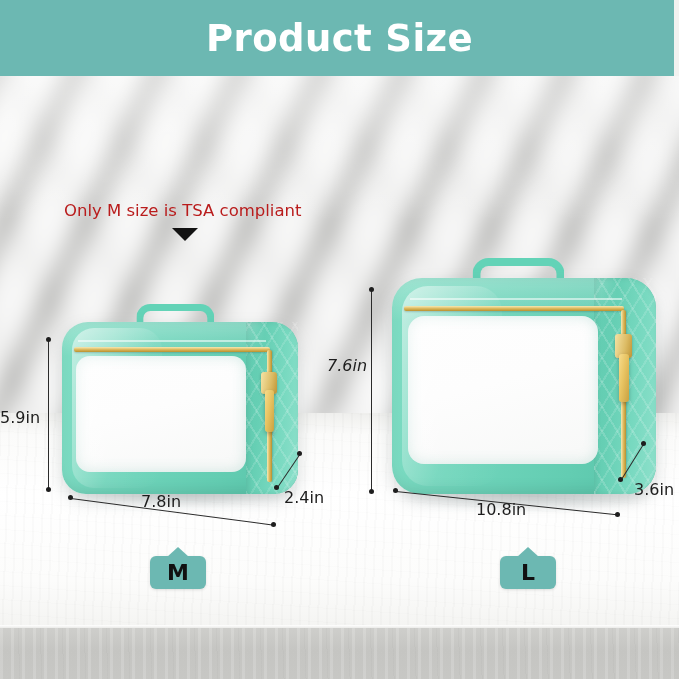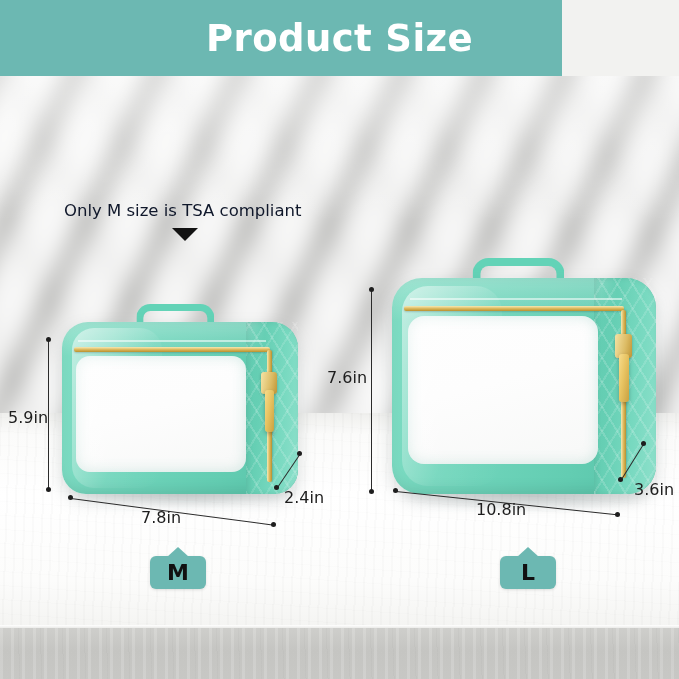--- a/index.html
+++ b/index.html
@@ -15,21 +15,21 @@
     width: 679px;
     height: 679px;
     overflow: hidden;
     background: #f2f2f0;
   }
 
   
   .banner {
     position: absolute;
     left: 0; top: 0;
-    width: 562px;
+    width: 674px;
     height: 76px;
     background: #6cb8b2;
     z-index: 40;
   }
   .banner-title {
     position: absolute;
     left: 0; top: 0;
     width: 679px;
     height: 76px;
     display: flex;
@@ -221,21 +221,21 @@
     position: absolute;
     color: #1d1d1d;
     font-size: 16px;
     font-family: "DejaVu Sans", sans-serif;
     white-space: nowrap;
   }
 
   
   .note {
     position: absolute;
-    color: #0f172a;
+    color: #b91c1c;
     font-size: 16.5px;
     font-family: "DejaVu Sans", sans-serif;
     white-space: nowrap;
   }
   .note-arrow {
     position: absolute;
     width: 0; height: 0;
     border-left: 13px solid transparent;
     border-right: 13px solid transparent;
     border-top: 13px solid #121212;
@@ -324,36 +324,36 @@
       <div class="zip-pull" style="left:227px; top:96px; width:10px; height:48px;"></div>
       <div class="lidline" style="left:18px; top:40px; width:212px;"></div>
     </div>
 
     <div class="note" style="left:64px; top:125px;">Only M size is TSA compliant</div>
     <div class="note-arrow" style="left:172px; top:152px;"></div>
 
     <div class="dim-line" style="left:48px; top:264px; width:1.4px; height:150px;"></div>
     <div class="dim-dot" style="left:46px; top:261px;"></div>
     <div class="dim-dot" style="left:46px; top:411px;"></div>
-    <div class="dim-label" style="left:8px; top:332px;">5.9in</div>
+    <div class="dim-label" style="left:0; top:332px;">5.9in</div>
 
     <div class="dim-line" style="left:71px; top:422px; width:203px; height:1.4px; transform: rotate(7.5deg); transform-origin: left center;"></div>
     <div class="dim-dot" style="left:68px; top:419px;"></div>
     <div class="dim-dot" style="left:271px; top:446px;"></div>
-    <div class="dim-label" style="left:141px; top:432px;">7.8in</div>
+    <div class="dim-label" style="left:141px; top:416px;">7.8in</div>
 
     <div class="dim-line" style="left:277px; top:412px; width:42px; height:1.4px; transform: rotate(-56deg); transform-origin: left center;"></div>
     <div class="dim-dot" style="left:274px; top:409px;"></div>
     <div class="dim-dot" style="left:297px; top:375px;"></div>
     <div class="dim-label" style="left:284px; top:412px;">2.4in</div>
 
     <div class="dim-line" style="left:371px; top:214px; width:1.4px; height:202px;"></div>
     <div class="dim-dot" style="left:369px; top:211px;"></div>
     <div class="dim-dot" style="left:369px; top:413px;"></div>
-    <div class="dim-label" style="left:327px; top:292px;">7.6in</div>
+    <div class="dim-label" style="left:327px; top:280px;font-style:italic;">7.6in</div>
 
     <div class="dim-line" style="left:396px; top:415px; width:222px; height:1.4px; transform: rotate(6deg); transform-origin: left center;"></div>
     <div class="dim-dot" style="left:393px; top:412px;"></div>
     <div class="dim-dot" style="left:615px; top:436px;"></div>
     <div class="dim-label" style="left:476px; top:424px;">10.8in</div>
 
     <div class="dim-line" style="left:621px; top:404px; width:44px; height:1.4px; transform: rotate(-58deg); transform-origin: left center;"></div>
     <div class="dim-dot" style="left:618px; top:401px;"></div>
     <div class="dim-dot" style="left:641px; top:365px;"></div>
     <div class="dim-label" style="left:634px; top:404px;">3.6in</div>

